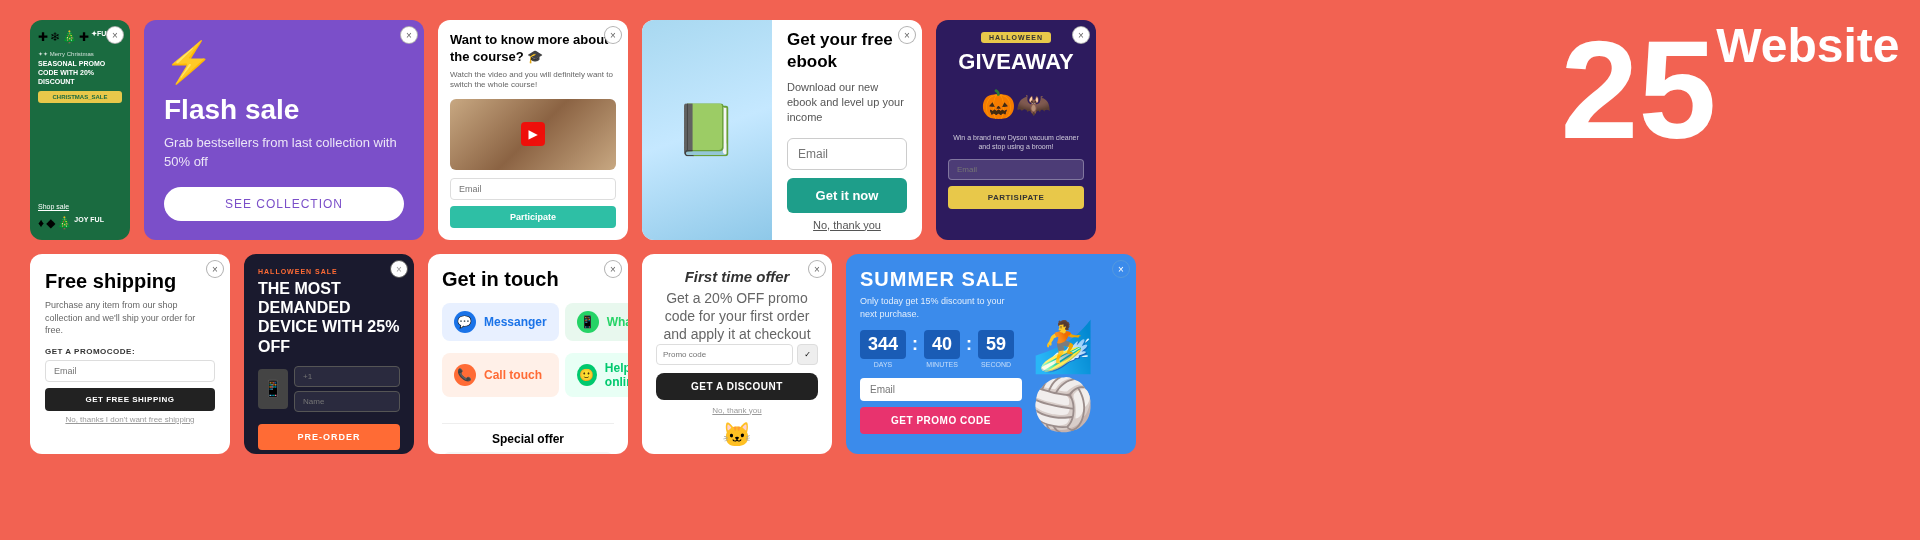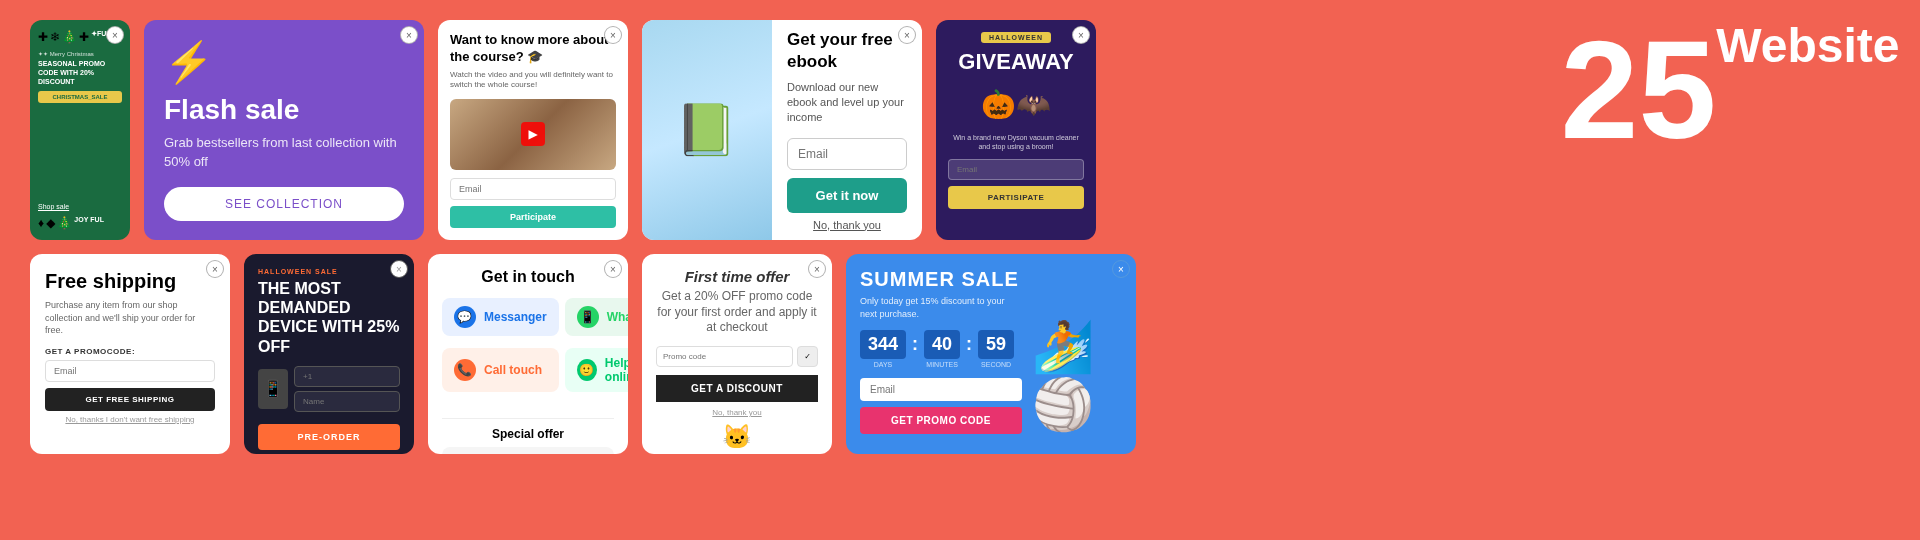--- a/index.html
+++ b/index.html
@@ -481,24 +481,23 @@
     
     .widget-contact {
       width: 200px;
       height: 200px;
       background: white;
       padding: 14px;
       display: flex;
       flex-direction: column;
     }
     .widget-contact h3 {
-      font-size: 16px;
+      font-size: 20px;
       font-weight: bold;
       margin-bottom: 12px;
-      text-align: center;
     }
     .contact-btn {
       display: flex;
       align-items: center;
       gap: 8px;
       padding: 8px 12px;
       border-radius: 8px;
       margin-bottom: 6px;
       font-size: 12px;
       font-weight: 600;
@@ -569,25 +568,25 @@
     }
     .widget-firstoffer h3 {
       font-size: 15px;
       font-weight: 700;
       font-style: italic;
       color: #333;
       text-align: center;
       margin-bottom: 4px;
     }
     .widget-firstoffer p {
-      font-size: 12px;
+      font-size: 14px;
       color: #666;
       text-align: center;
       line-height: 1.3;
-      margin-bottom: 10px;
+      margin-bottom: 0;
     }
     .promo-code-row {
       display: flex;
       gap: 4px;
       margin-bottom: 8px;
       width: 100%;
     }
     .promo-input {
       flex: 1;
       border: 1px solid #ddd;
@@ -601,21 +600,21 @@
       border-radius: 4px;
       padding: 5px 6px;
       font-size: 8px;
       cursor: pointer;
     }
     .btn-dark-discount {
       background: #222;
       color: white;
       border: none;
       padding: 8px 12px;
-      border-radius: 0;
+      border-radius: 8px;
       font-size: 10px;
       font-weight: bold;
       cursor: pointer;
       width: 100%;
       margin-bottom: 6px;
       letter-spacing: 0.5px;
     }
     .widget-firstoffer .no-thanks {
       font-size: 8px;
       color: #999;

